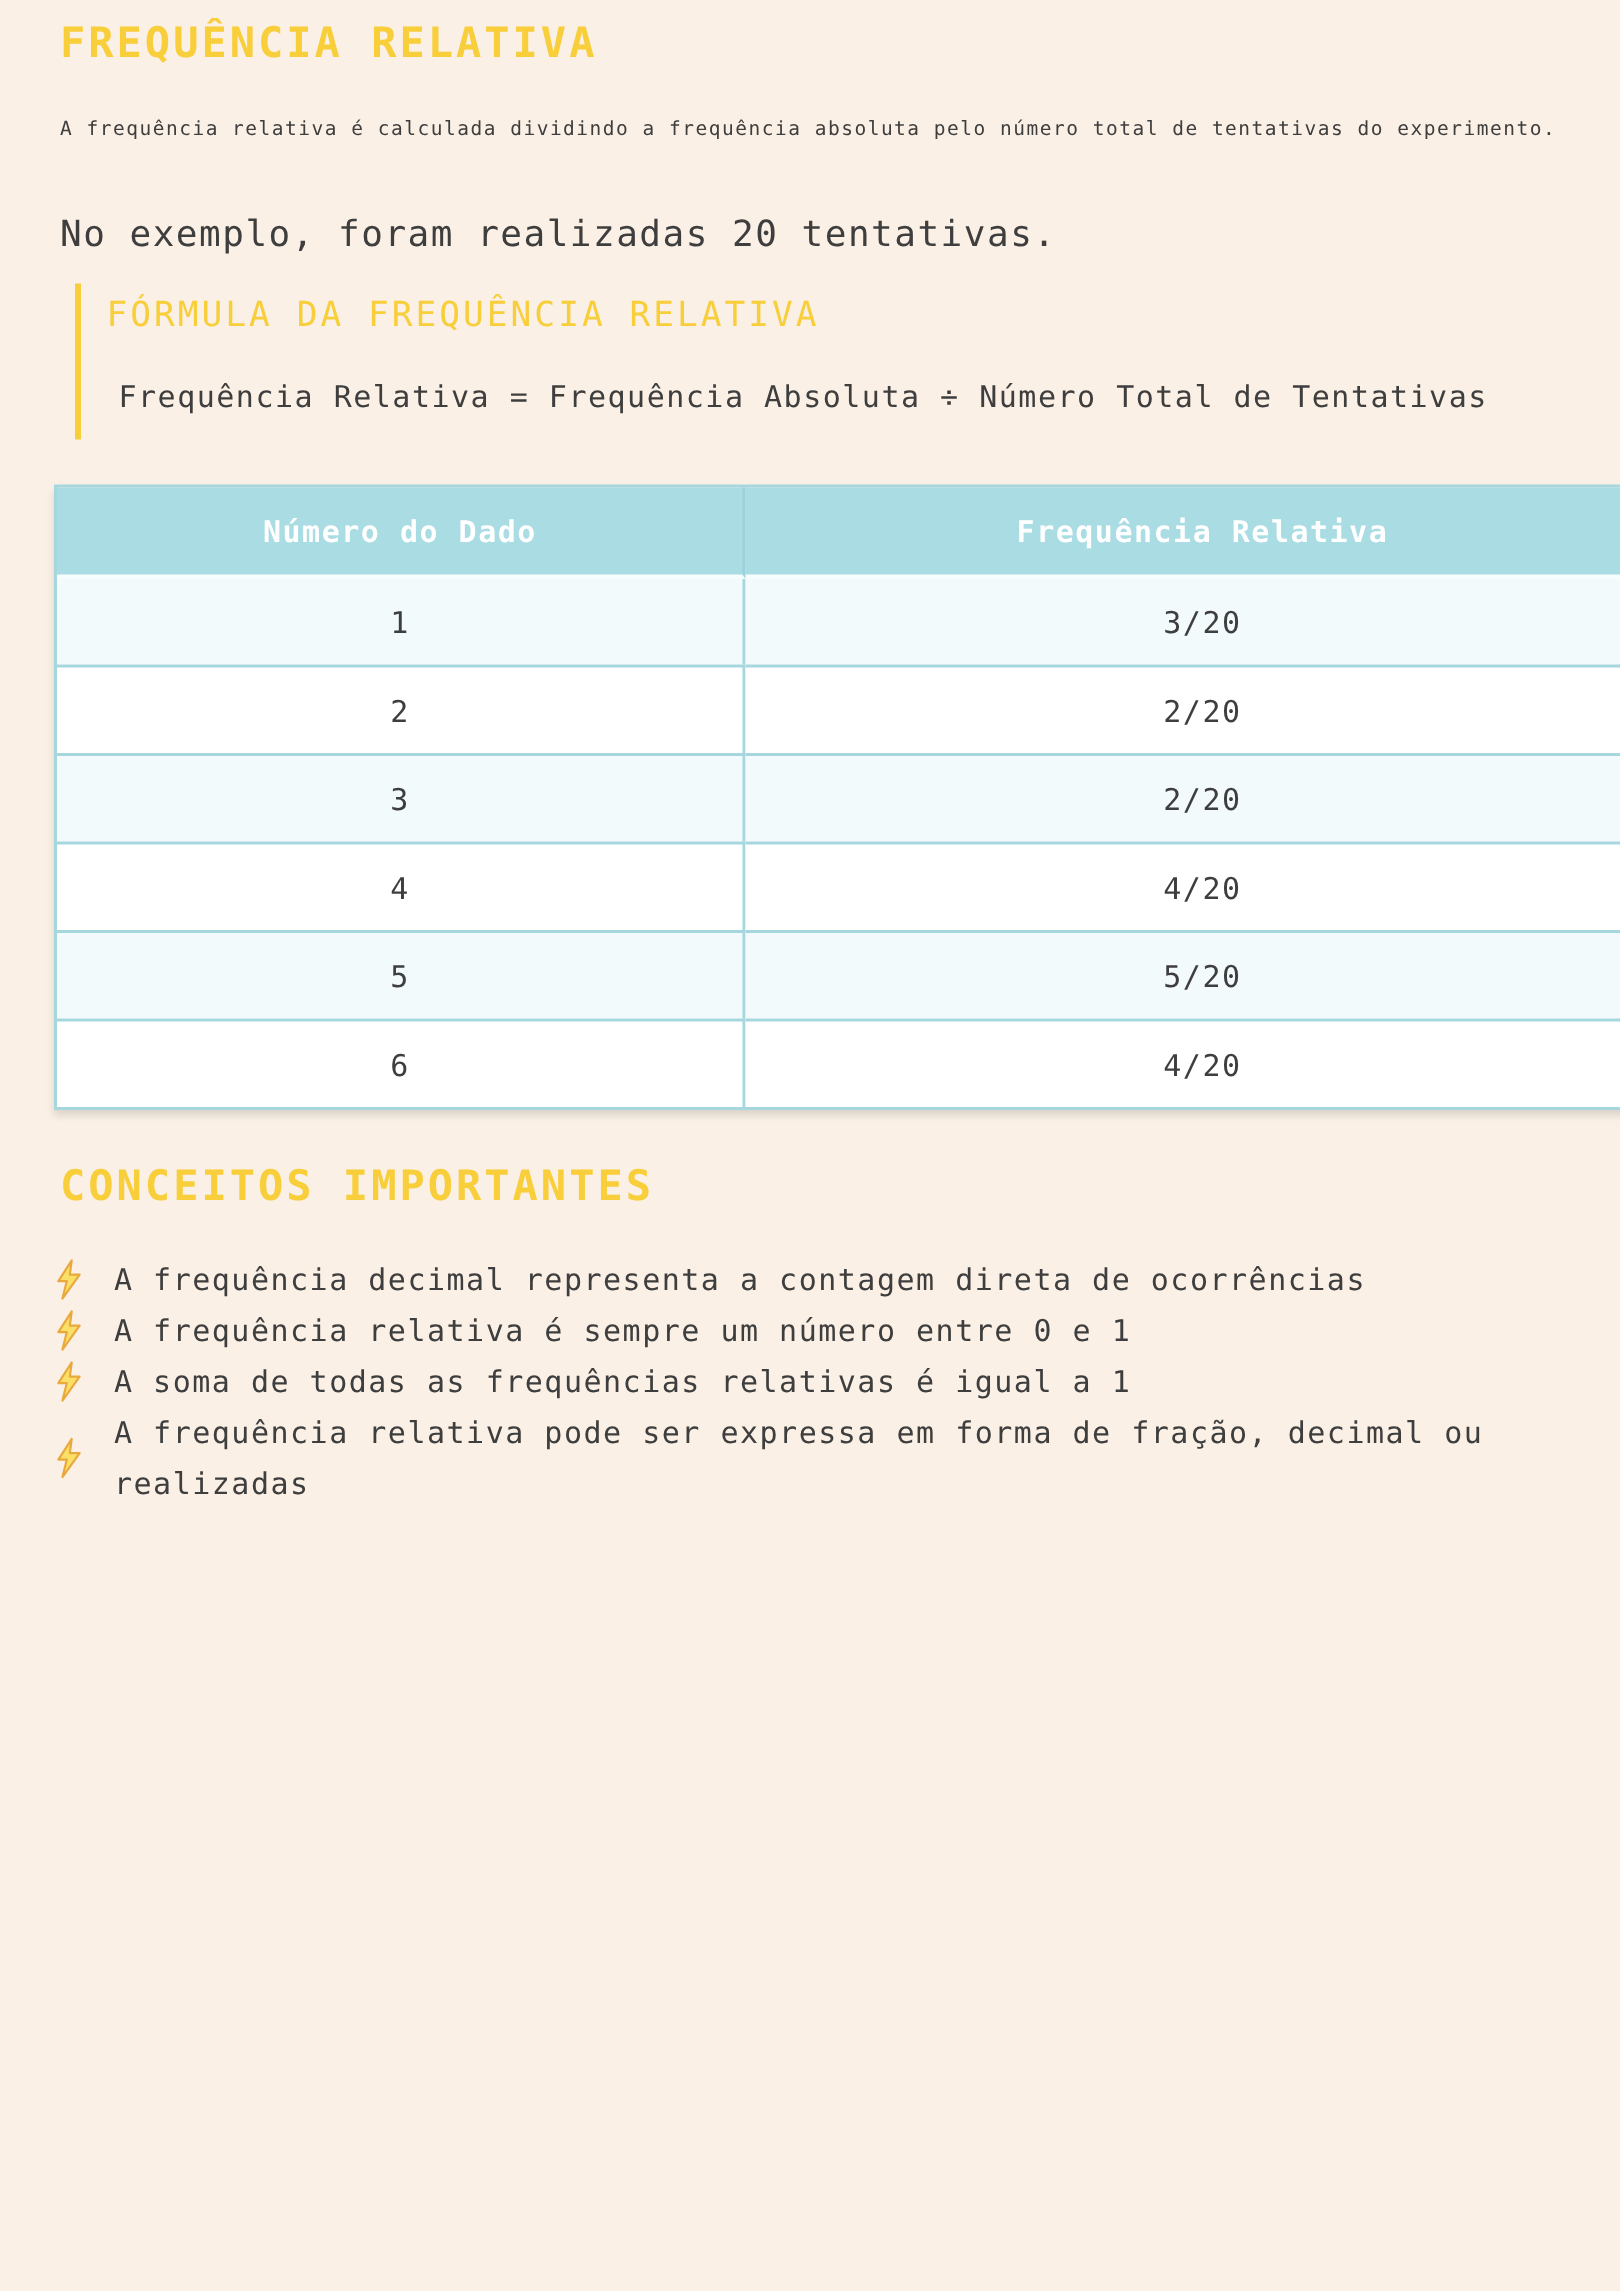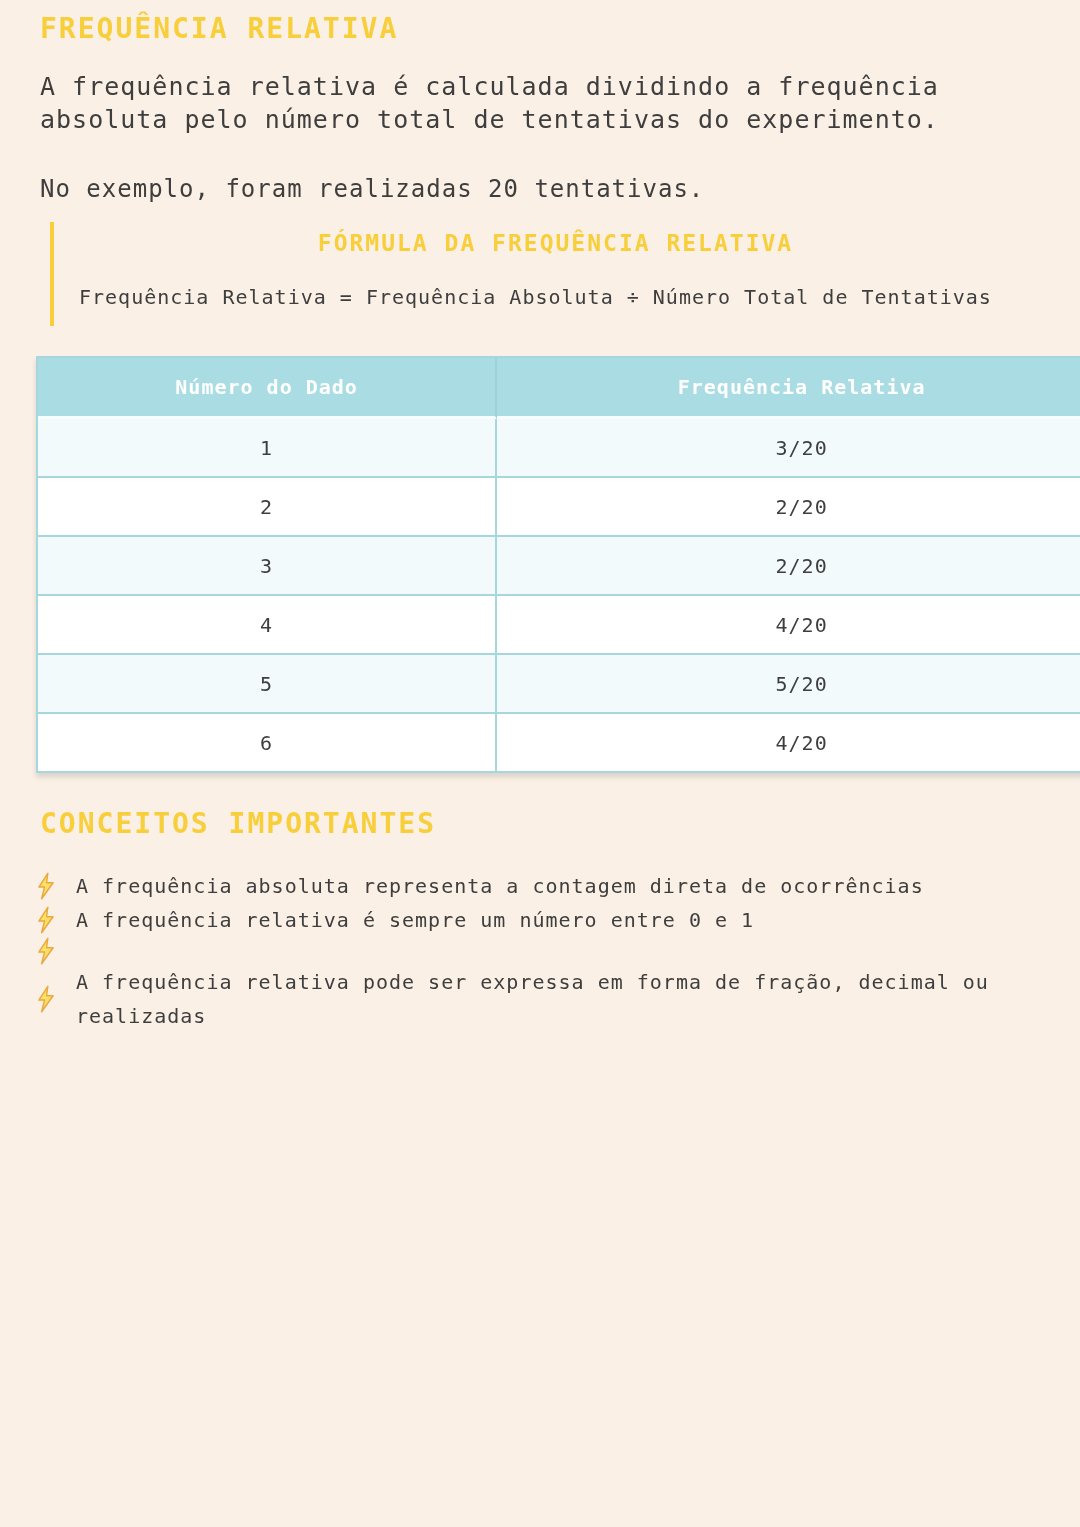--- a/index.html
+++ b/index.html
@@ -31,44 +31,43 @@
     margin:0 0 0 4px;
     font-size:28px;
     line-height:34px;
     font-weight:bold;
     letter-spacing:2px;
     color:var(--accent-yellow);
   }
   .intro{
     margin:24px 0 0 4px;
     max-width:1000px;
-    font-size:25px;
+    font-size:13px;
     letter-spacing:1px;
     line-height:33px;
   }
   .note{
     margin:37px 0 0 4px;
     max-width:1000px;
     font-size:24px;
     letter-spacing:1px;
     line-height:33px;
   }
   .callout{
     margin:16px 0 0 14px;
     border-left:4px solid var(--accent-yellow);
     padding:6px 0 14px 17px;
   }
   .callout-heading{
     margin:0;
     font-size:23px;
     line-height:30px;
-    font-weight:bold;
+    font-weight:normal;
     letter-spacing:2px;
     color:var(--accent-yellow);
-    text-align:center;
   }
   .callout-formula{
     margin:24px 0 0 8px;
     font-size:20px;
     letter-spacing:1px;
     line-height:30px;
   }
   table.freq{
     margin-top:30px;
     width:1072px;
@@ -192,32 +191,33 @@
       </tbody>
   </table>
 
   <h2 class="h-section">CONCEITOS IMPORTANTES</h2>
 
   <ul class="concepts">
       <li>
         <svg class="bolt" viewBox="0 0 22 30">
           <path d="M13 1 L3.2 16.2 L9.4 16.2 L6.2 29 L18.8 11.4 L11.6 11.4 Z" fill="#FBE068" stroke="#E9A93E" stroke-width="1.6" stroke-linejoin="round"></path>
         </svg>
-        <span>A frequência absoluta representa a contagem direta de ocorrências</span>
+        <span>A frequência decimal representa a contagem direta de ocorrências</span>
       </li>
       <li>
         <svg class="bolt" viewBox="0 0 22 30">
           <path d="M13 1 L3.2 16.2 L9.4 16.2 L6.2 29 L18.8 11.4 L11.6 11.4 Z" fill="#FBE068" stroke="#E9A93E" stroke-width="1.6" stroke-linejoin="round"></path>
         </svg>
         <span>A frequência relativa é sempre um número entre 0 e 1</span>
       </li>
       <li>
         <svg class="bolt" viewBox="0 0 22 30">
           <path d="M13 1 L3.2 16.2 L9.4 16.2 L6.2 29 L18.8 11.4 L11.6 11.4 Z" fill="#FBE068" stroke="#E9A93E" stroke-width="1.6" stroke-linejoin="round"></path>
         </svg>
+        <span>A soma de todas as frequências relativas é igual a 1</span>
       </li>
       <li>
         <svg class="bolt" viewBox="0 0 22 30">
           <path d="M13 1 L3.2 16.2 L9.4 16.2 L6.2 29 L18.8 11.4 L11.6 11.4 Z" fill="#FBE068" stroke="#E9A93E" stroke-width="1.6" stroke-linejoin="round"></path>
         </svg>
         <span>A frequência relativa pode ser expressa em forma de fração, decimal ou realizadas</span>
       </li>
     </ul>
 
 </div>

